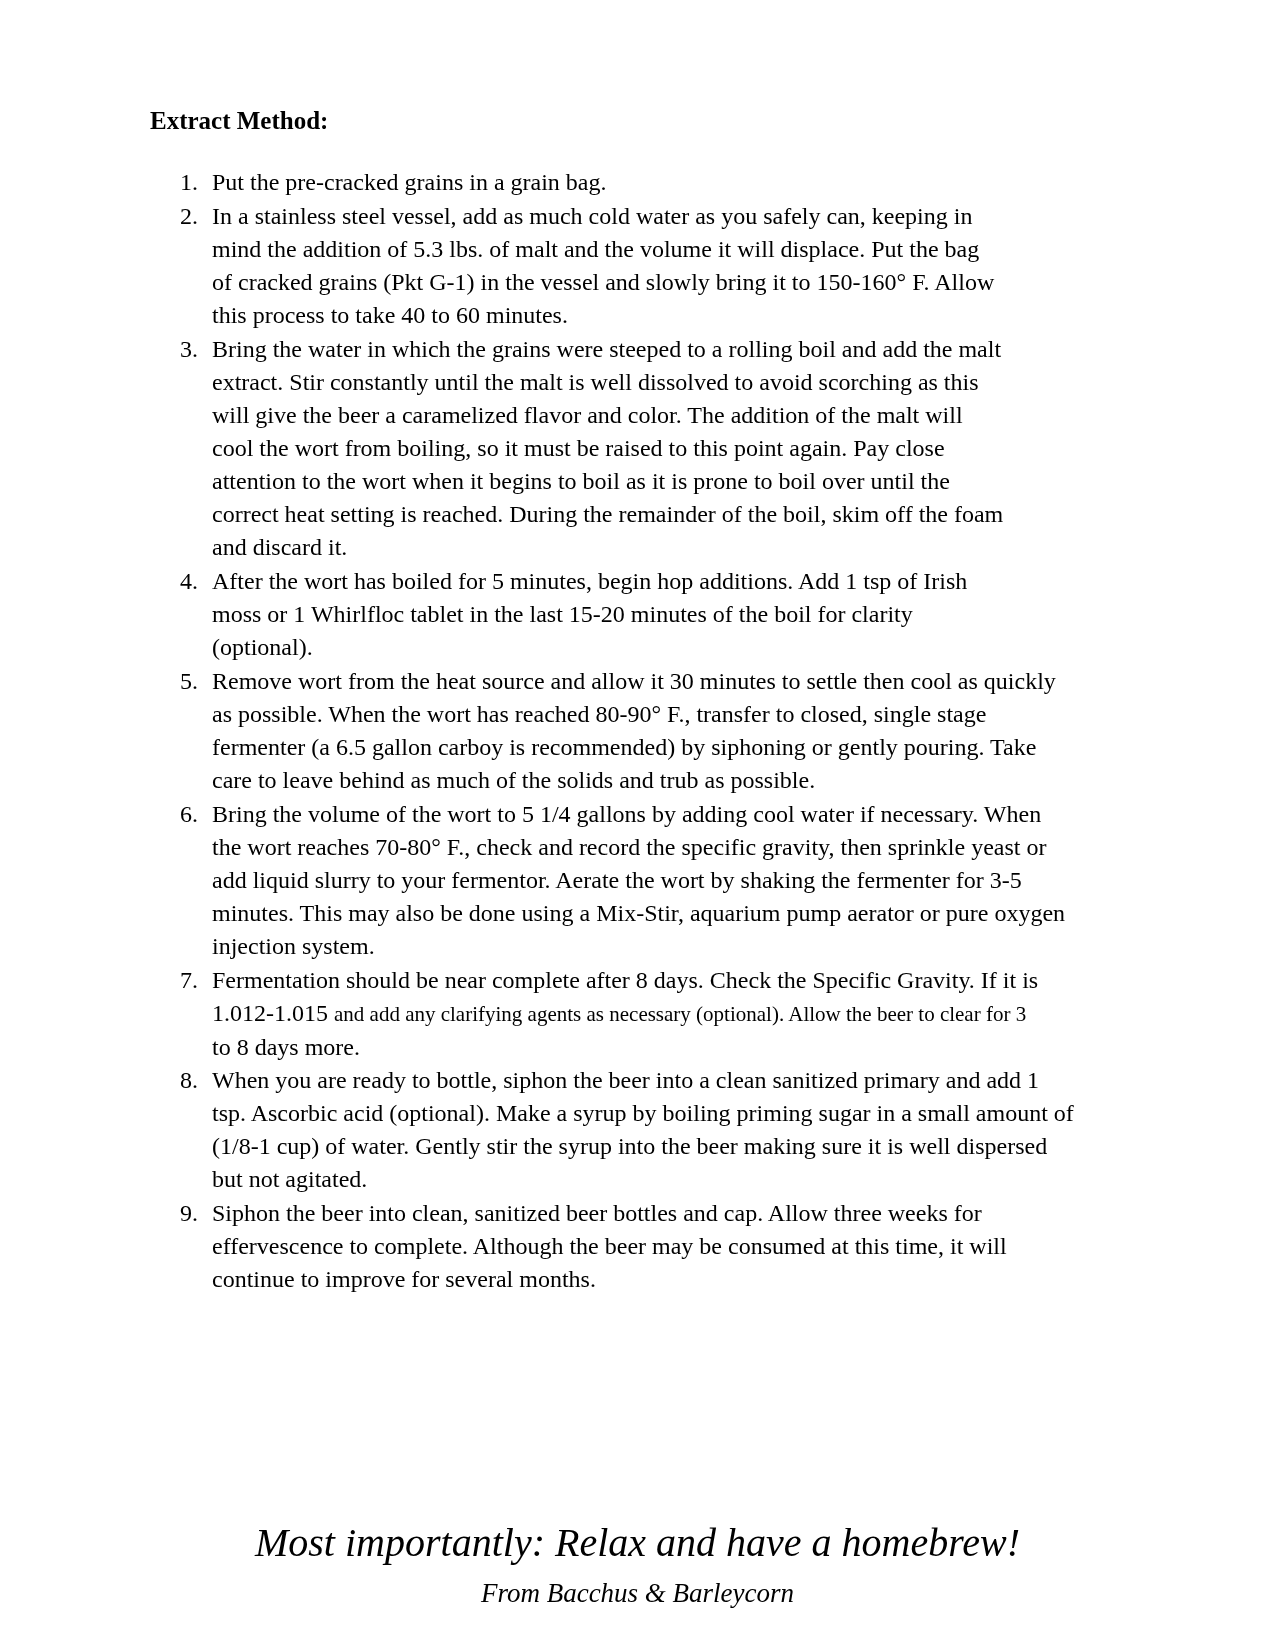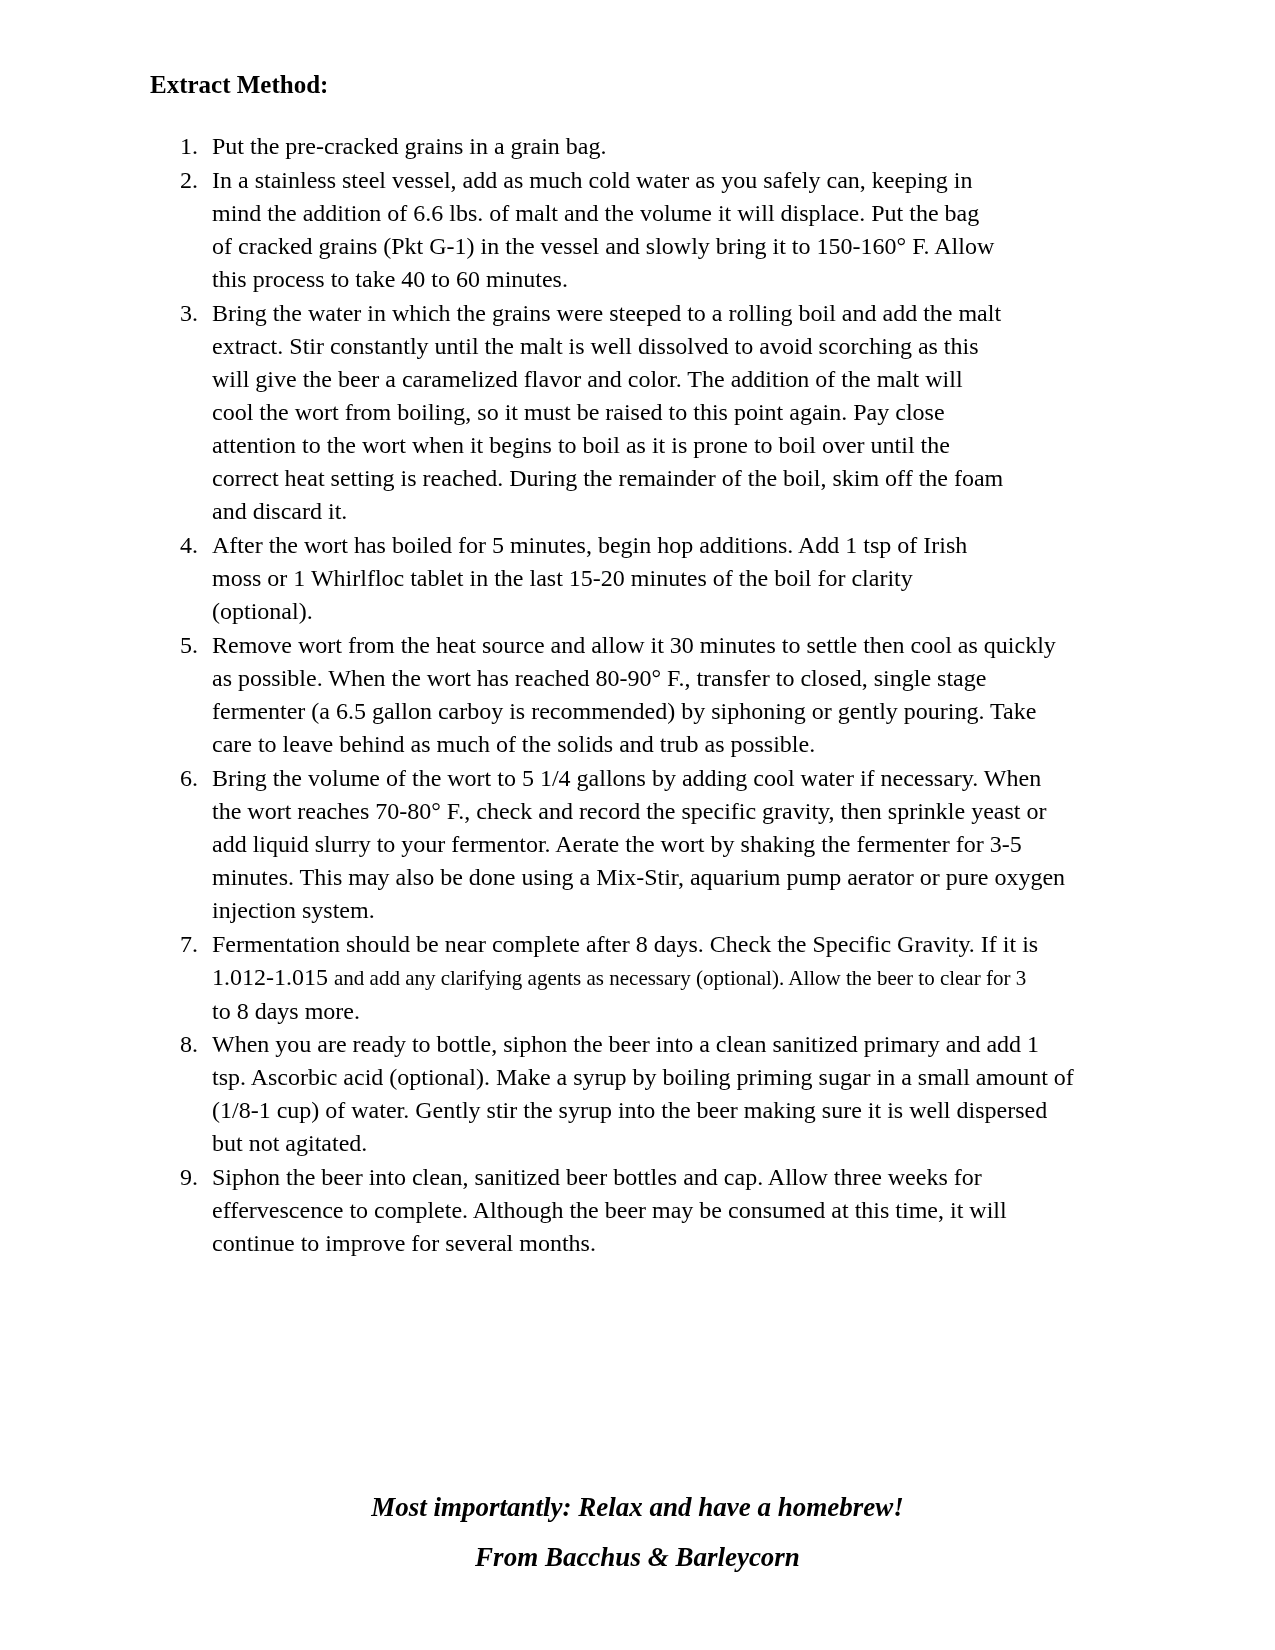--- a/index.html
+++ b/index.html
@@ -10,21 +10,21 @@
   body {
     width: 1275px;
     height: 1650px;
     font-family: "Liberation Serif", serif;
     font-size: 24px;
     line-height: 33px;
     color: #000000;
     overflow: hidden;
   }
   .page {
-    padding: 68px 110px 0 150px;
+    padding: 104px 110px 0 150px;
     box-sizing: border-box;
     width: 1275px;
     height: 1650px;
   }
   .doc-heading {
     font-weight: bold;
     font-size: 25px;
     margin: 0 0 29px 0;
   }
   .steps {
@@ -46,28 +46,28 @@
   }
   .step-text .smaller {
     font-size: 21px;
   }
   .footer {
     text-align: center;
     margin-top: 226px;
     width: 975px;
   }
   .footer-tagline {
-    font-weight: bold;
+    font-weight: normal;
     font-style: italic;
-    font-size: 27px;
+    font-size: 40px;
     line-height: 40px;
     margin: 0;
   }
   .footer-attribution {
-    font-weight: bold;
+    font-weight: normal;
     font-style: italic;
     font-size: 27px;
     line-height: 33px;
     margin: 14px 0 8px 0;
   }
 </style>
 </head>
 <body>
 
 <div class="page">
@@ -77,21 +77,21 @@
   <div class="steps">
 
     <div class="step">
       <span class="step-num">1.</span>
       <span class="step-text"><span>Put the pre-cracked grains in a grain bag.</span><span class="smaller"></span><span></span></span>
     </div>
 
     <div class="step">
       <span class="step-num">2.</span>
       <span class="step-text"><span>In a stainless steel vessel, add as much cold water as you safely can, keeping in
-mind the addition of 6.6 lbs. of malt and the volume it will displace. Put the bag
+mind the addition of 5.3 lbs. of malt and the volume it will displace. Put the bag
 of cracked grains (Pkt G-1) in the vessel and slowly bring it to 150-160° F. Allow
 this process to take 40 to 60 minutes.</span><span class="smaller"></span><span></span></span>
     </div>
 
     <div class="step">
       <span class="step-num">3.</span>
       <span class="step-text"><span>Bring the water in which the grains were steeped to a rolling boil and add the malt
 extract. Stir constantly until the malt is well dissolved to avoid scorching as this
 will give the beer a caramelized flavor and color. The addition of the malt will
 cool the wort from boiling, so it must be raised to this point again. Pay close

